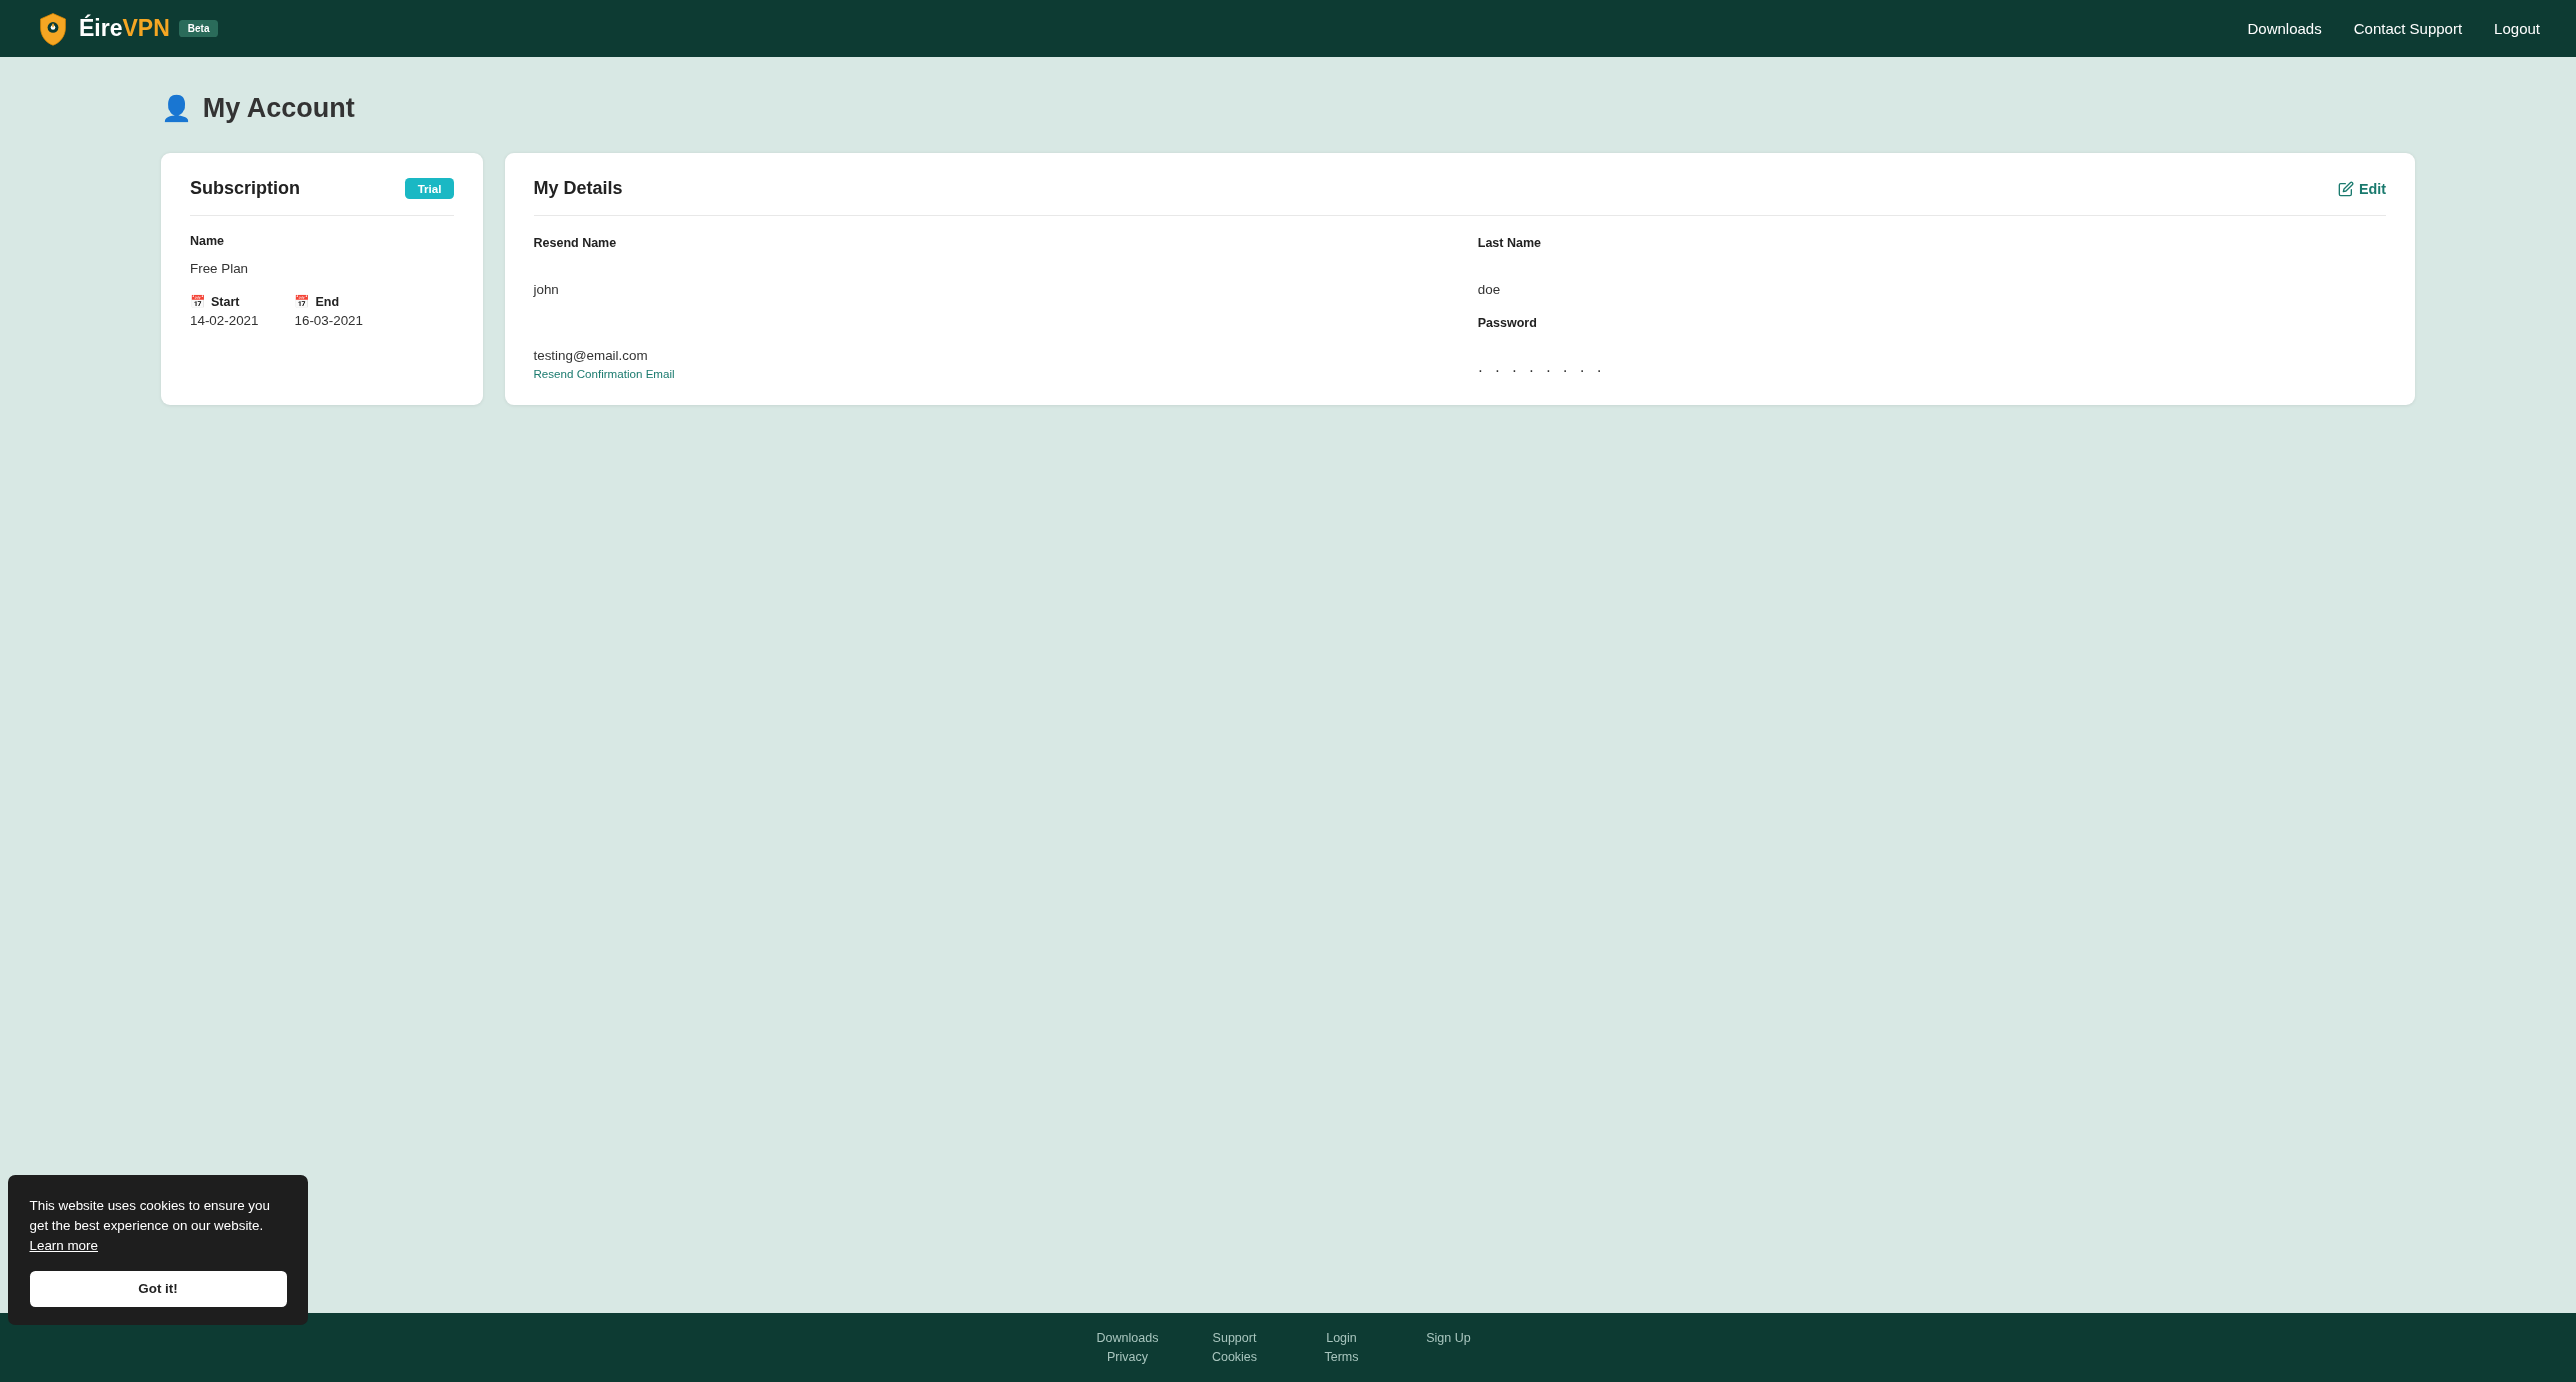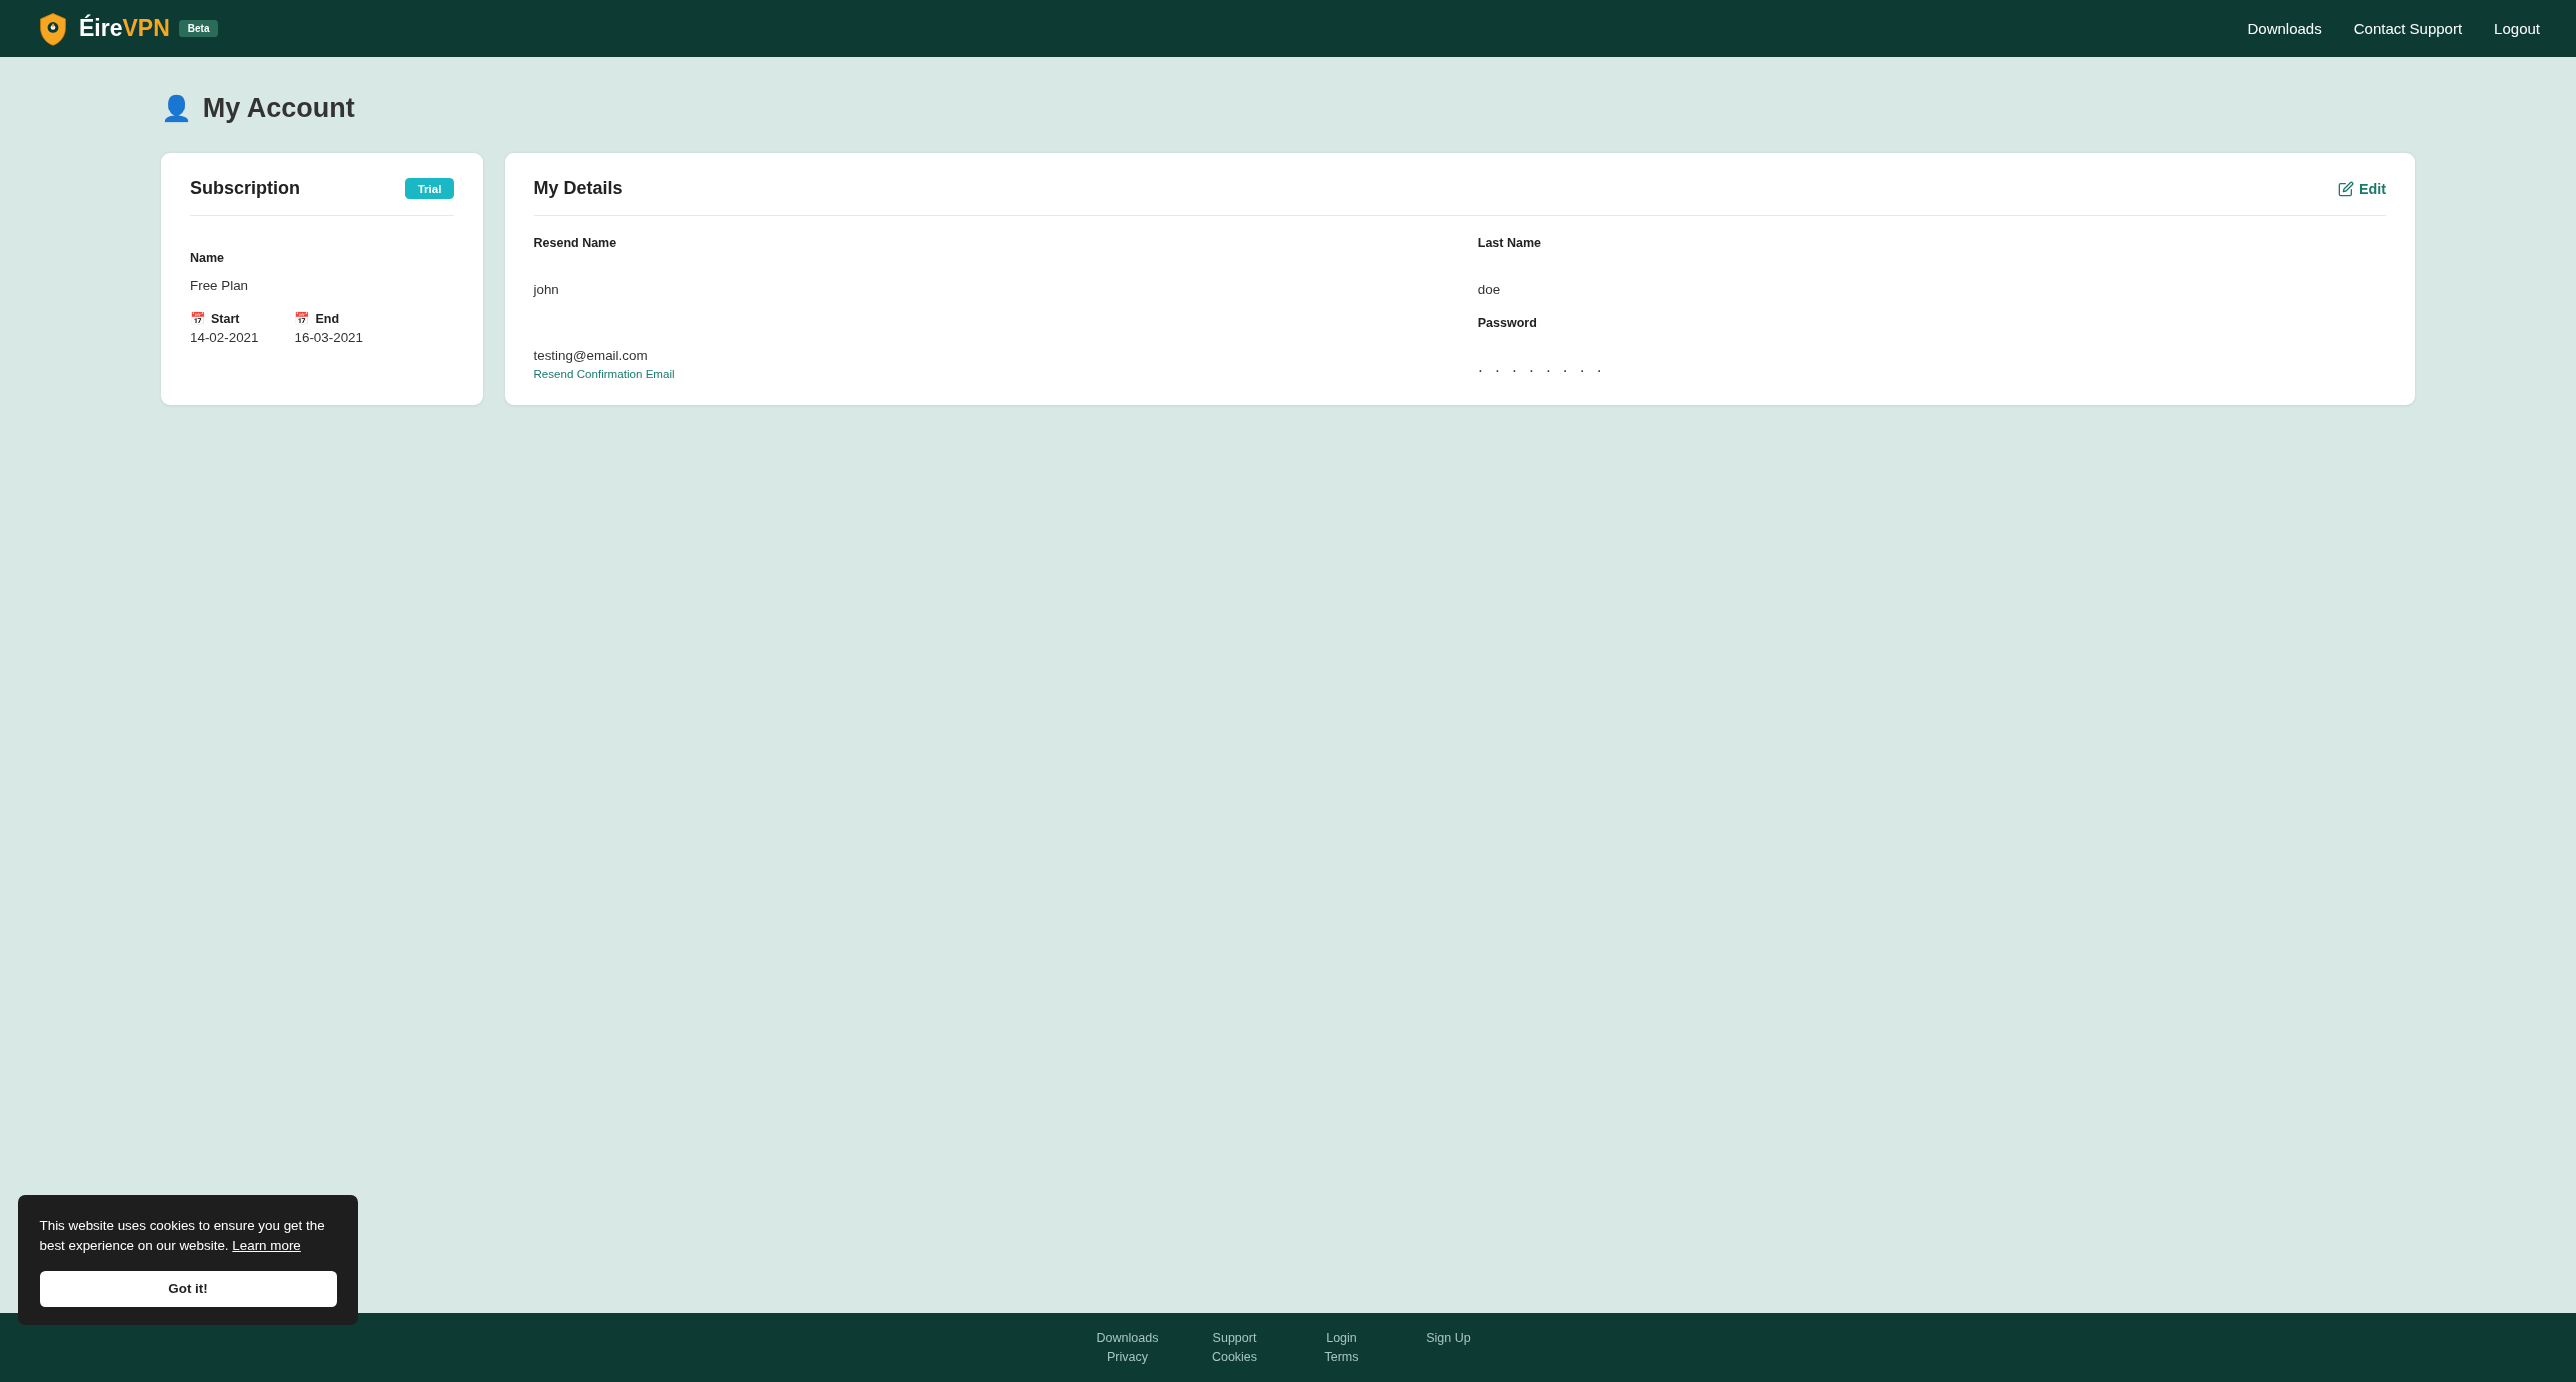--- a/index.html
+++ b/index.html
@@ -90,21 +90,21 @@
       flex: 1;
     }
 
     
     .card-header {
       display: flex;
       align-items: center;
       justify-content: space-between;
       padding-bottom: 16px;
       border-bottom: 0.9px solid #e8e8e8;
-      margin-bottom: 35px;
+      margin-bottom: 18px;
     }
     .card-header-title {
       font-size: 18px;
       font-weight: 700;
       color: #222;
     }
     .trial-badge {
       background: #1ab8c4;
       color: #ffffff;
       font-size: 11.6px;
@@ -221,22 +221,22 @@
     .password-dots {
       font-size: 16px;
       letter-spacing: 3.6px;
       color: #333;
     }
 
     
     .cookie-banner {
       position: fixed;
       bottom: 57px;
-      left: 18px;
-      width: 340px;
+      left: 8px;
+      width: 300px;
       background: #1e1e1e;
       color: #ffffff;
       border-radius: 7.2px;
       padding: 21.5px 21.5px 18px;
       z-index: 100;
     }
     .cookie-text {
       font-size: 13.4px;
       line-height: 1.5;
       margin-bottom: 14.3px;

